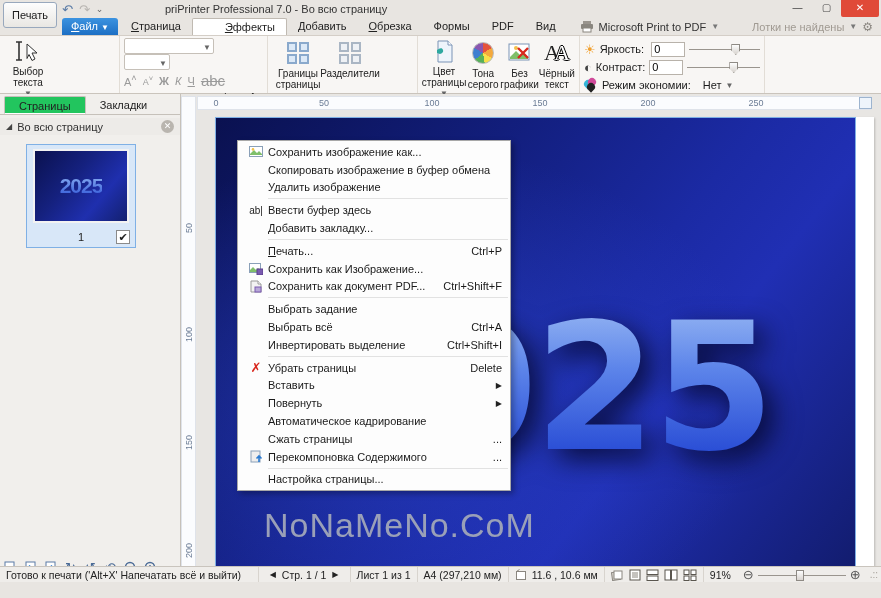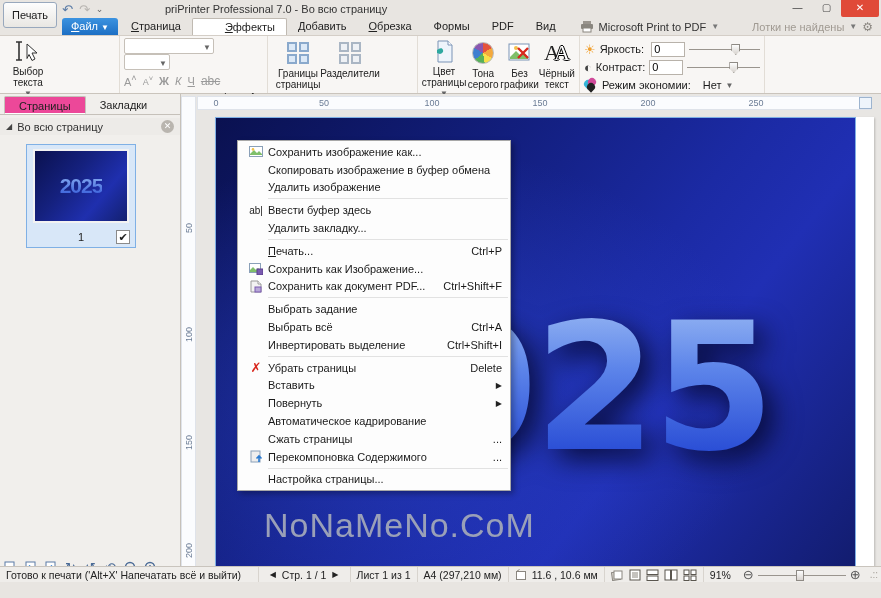--- a/index.html
+++ b/index.html
@@ -77,21 +77,21 @@
   .drops { position:relative; width:14px; height:14px; }
   .drops i { position:absolute; width:8px; height:8px; border-radius:50% 50% 50% 0; transform:rotate(-45deg); }
   .drops i:nth-child(1){ left:0; top:2px; background:#35b6d9; }
   .drops i:nth-child(2){ left:4px; top:0; background:#d04a9a; }
   .drops i:nth-child(3){ left:3px; top:5px; background:#222; }
 
   
   .sidebar { position:absolute; left:0; top:94px; width:181px; height:484px; background:#f1efec; border-right:1px solid #c6c1ba; }
   .stabs { position:absolute; left:0; top:2px; display:flex; height:19px; width:100%; border-bottom:1px solid #c6c1ba; }
   .stab { padding:0 14px; line-height:18px; color:#222; }
-  .stab.active { background:#ec4899; border:1px solid #c6c1ba; border-bottom:1px solid #fff; border-radius:2px 2px 0 0; margin-left:4px; }
+  .stab.active { background:#22c55e; border:1px solid #c6c1ba; border-bottom:1px solid #fff; border-radius:2px 2px 0 0; margin-left:4px; }
   .sheader { position:absolute; left:0; top:24px; width:100%; height:17px; background:#edebe8; display:flex; align-items:center; padding:0 6px; gap:5px; color:#333; }
   .sheader .tri { font-size:8px; color:#444; }
   .sheader .hclose { margin-left:auto; width:13px; height:13px; border-radius:50%; background:#b9b5af; color:#fff;
                      font-size:9px; text-align:center; line-height:13px; }
   .thumbwrap { position:absolute; left:26px; top:50px; width:110px; height:104px; background:#d8e7f8; border:1px solid #7fb0e5; }
   .thumbimg { position:absolute; left:6px; top:4px; width:96px; height:74px; border:2px solid #f2f2f2;
               background:linear-gradient(130deg,#0a114f 0%,#15217f 40%,#1f2fae 70%,#13206f 100%);
               display:flex; align-items:center; justify-content:center; }
   .thumbimg .mini2025 { font-weight:bold; font-size:21px; letter-spacing:-1px;
               background:linear-gradient(#8fb4f2,#2e55d8); -webkit-background-clip:text; background-clip:text; color:transparent; }
@@ -237,21 +237,21 @@
     <div>
       <span class="combo" style="width:90px;"><span class="caret">▼</span></span>
       <span class="combo" style="width:46px;"><span class="caret">▼</span></span>
     </div>
     <div class="fmtrow">
       <span><span>А</span><sup>˄</sup></span>
       <span style="font-size:9px;"><span>А</span><sup>˅</sup></span>
       <b>Ж</b>
       <i>К</i>
       <u>Ч</u>
-      <s style="font-size:12px;">abc</s>
+      <s style="font-size:15px;">abc</s>
     </div>
     <div class="markrow">
       <span class="smallbtn">
         <svg width="14" height="12">
             <path d="M2 8 L9 1 L13 4 L6 10 Z" fill="#d83a30"></path>
             <rect x="0" y="9" width="8" height="3" fill="#222"></rect>
           </svg>
         <span>Зачеркнуть</span>
           <span class="caret">▼</span>
       </span>
@@ -467,21 +467,21 @@
   <div class="msep"></div>
   <div class="mi">
     <span class="mi-ic">
         <i class="abglyph">ab|</i>
       </span>
     <span class="mi-label">Ввести буфер здесь</span>
     <span class="mi-sc"></span>
   </div>
   <div class="mi">
     <span class="mi-ic"></span>
-      <span class="mi-label">Удалить закладку...</span>
+      <span class="mi-label">Добавить закладку...</span>
     <span class="mi-sc"></span>
   </div>
   <div class="msep"></div>
   <div class="mi">
     <span class="mi-ic"></span>
       <span class="mi-label accel">Печать...</span>
     <span class="mi-sc">Ctrl+P</span>
   </div>
   <div class="mi">
     <span class="mi-ic">

